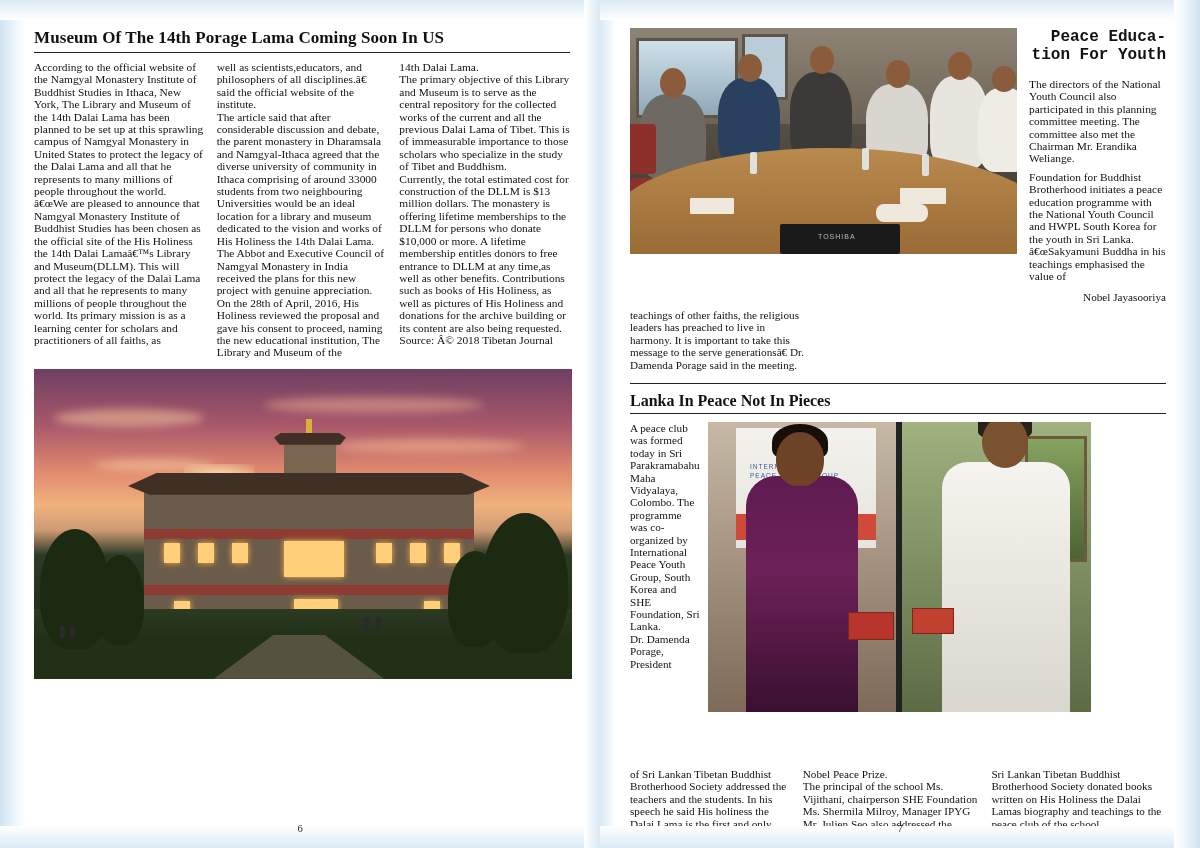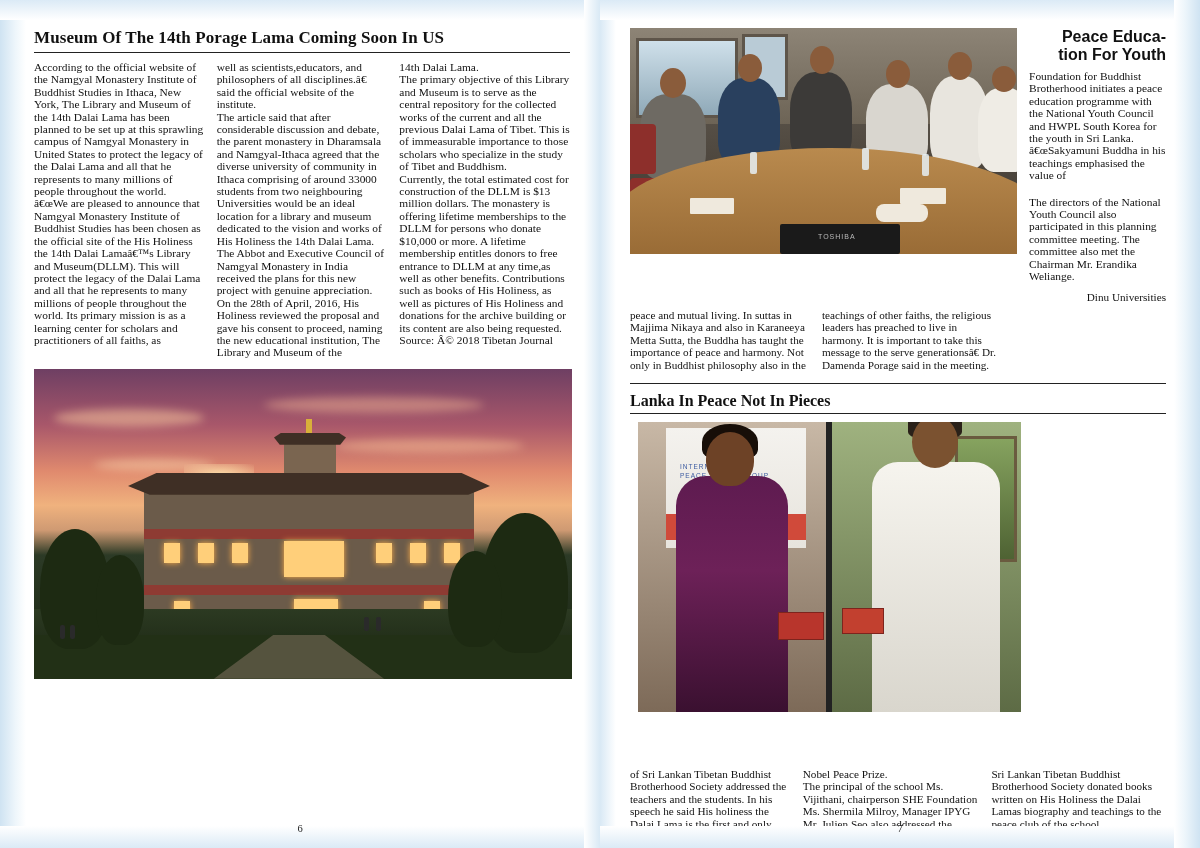--- a/index.html
+++ b/index.html
@@ -176,21 +176,21 @@
   .man .mhead{position:absolute;left:40px;top:-46px;width:46px;height:52px;background:#7b5230;border-radius:50%;}
   .man .mhair{position:absolute;left:36px;top:-54px;width:54px;height:30px;background:#2a2119;border-radius:50% 50% 20% 20%;}
   .book{position:absolute;width:44px;height:26px;background:#b8352c;border:1px solid #7d241d;}
   .greenwin{position:absolute;right:4px;top:14px;width:56px;height:120px;background:linear-gradient(to bottom,#86a35f,#4e6233);border:3px solid #6a5b3f;}
 
   .caption-cols{display:flex;gap:14px;margin-top:6px;}
   .cap{font-size:11.2px;line-height:12.4px;width:178px;}
   .cap2{font-size:11.2px;line-height:12.4px;margin-top:48px;}
 
   .rp-head{
-    font-family:Liberation Sans, sans-serif;font-weight:bold;font-size:16px;
+    font-family:Liberation Mono, monospace;font-weight:bold;font-size:16px;
     text-align:right;line-height:18px;margin:0;
   }
   .rp-head2{
     font-family:"Liberation Serif", serif;font-weight:bold;font-size:16px;
     margin:0;
   }
   .sidecol{
     width:140px;font-size:11.4px;line-height:12.4px;
   }
   .byline{text-align:right;font-size:11.2px;margin-top:8px;}
@@ -307,36 +307,37 @@
         <div class="paper" style="left:270px;top:160px;width:46px;height:16px;"></div>
         <div class="paper" style="left:246px;top:176px;width:52px;height:18px;border-radius:8px;"></div>
         <div class="laptop"></div>
       </div>
 
       <div style="width:12px"></div>
 
       <div class="sidecol">
         <h2 class="rp-head" style="white-space:pre-line">Peace Educa-
 tion For Youth</h2>
+        <p style="margin:14px 0 0 0">The directors of the National Youth Council also participated in this planning committee meeting. The committee also met the Chairman Mr. Erandika Weliange.</p>
         <p style="margin:6px 0 0 0">Foundation for Buddhist Brotherhood initiates a peace education programme with the National Youth Council and HWPL South Korea for the youth in Sri Lanka. â€œSakyamuni Buddha in his teachings emphasised the value of</p>
-        <p style="margin:14px 0 0 0">The directors of the National Youth Council also participated in this planning committee meeting. The committee also met the Chairman Mr. Erandika Weliange.</p>
-        <div class="byline">Dinu Universities</div>
+        <div class="byline">Nobel Jayasooriya</div>
       </div>
     </div>
 
     <div class="caption-cols">
-      <div class="cap">peace and mutual living. In suttas in Majjima Nikaya and also in Karaneeya Metta Sutta, the Buddha has taught the importance of peace and harmony. Not only in Buddhist philosophy also in the</div>
       <div class="cap">teachings of other faiths, the religious leaders has preached to live in harmony. It is important to take this message to the serve generationsâ€ Dr. Damenda Porage said in the meeting.</div>
     </div>
 
     <hr class="rule" style="margin-top:12px">
     <h2 class="rp-head2">Lanka In Peace Not In Pieces</h2>
     <hr class="rule">
 
     <div class="flexrow" style="margin-top:4px">
+      <div class="sidecol" style="width:70px;font-size:11.2px;line-height:12.4px;white-space:pre-line">A peace club was formed today in Sri Parakramabahu Maha Vidyalaya, Colombo. The programme was co-organized by International Peace Youth Group, South Korea and SHE Foundation, Sri Lanka.
+Dr. Damenda Porage, President</div>
       <div style="width:8px"></div>
       <div class="imgbox peaceclub">
         <div class="pc-left">
           <div class="banner">
             <div class="btxt">INTERNATIONAL<br>PEACE YOUTH GROUP</div>
             <div class="bstripe"></div>
           </div>
           <div class="woman">
             <div class="whair"></div>
             <div class="whead"></div>

